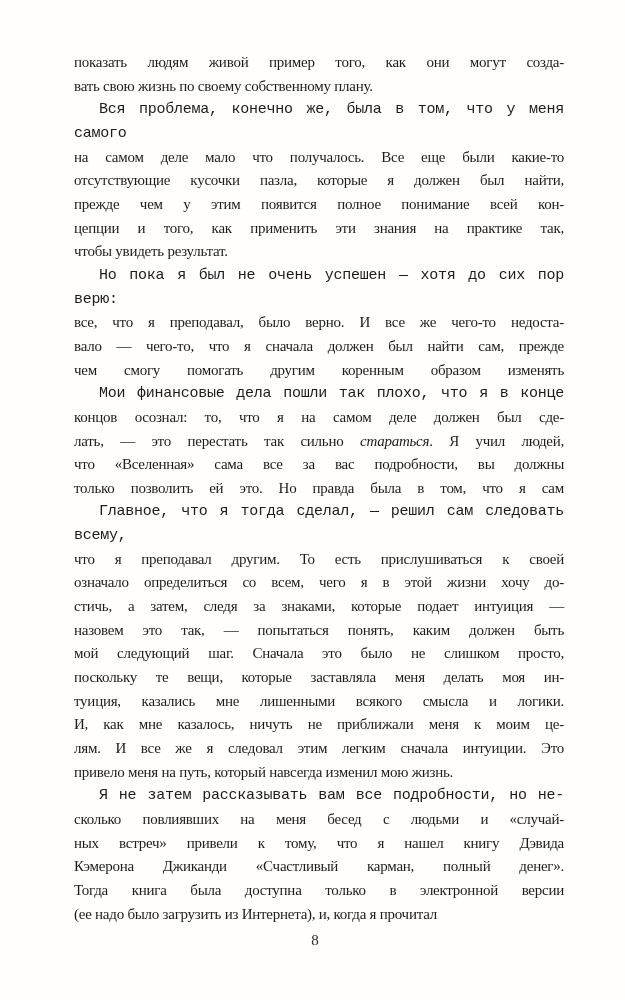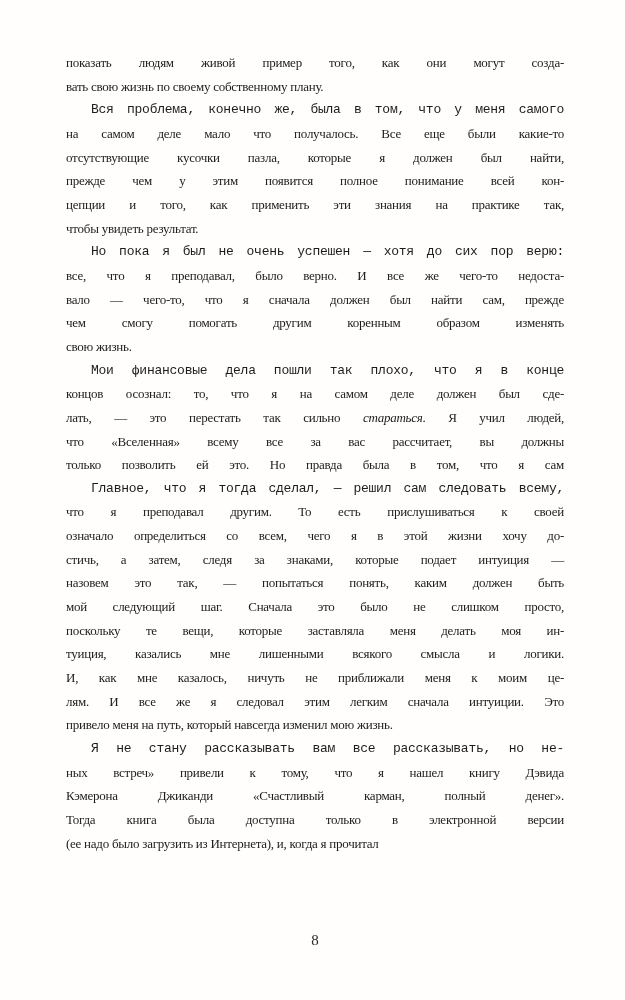--- a/index.html
+++ b/index.html
@@ -16,27 +16,28 @@
     font-family: "Liberation Serif", "DejaVu Serif", serif;
     color: #1c1c1c;
   }
   .text-block {
     position: absolute;
     top: 51px;
     left: 66px;
     width: 498px;
   }
   .line {
-    font-size: 13px;
+    font-size: 15px;
     line-height: 23.65px;
     letter-spacing: -0.25px;
     text-align: justify;
     text-align-last: justify;
     white-space: normal;
     overflow: visible;
+    margin-left: 8px;
   }
   .line.final {
     text-align-last: left;
   }
   .line.indent {
     text-indent: 25px;
     font-family: Liberation Mono, monospace;
   }
   .line em {
     font-style: italic;
@@ -62,37 +63,37 @@
       <div class="line indent"><span>Вся проблема, конечно же, была в том, что у меня самого</span></div>
       <div class="line"><span>на самом деле мало что получалось. Все еще были какие-то</span></div>
       <div class="line"><span>отсутствующие кусочки пазла, которые я должен был найти,</span></div>
       <div class="line"><span>прежде чем у этим появится полное понимание всей кон-</span></div>
       <div class="line"><span>цепции и того, как применить эти знания на практике так,</span></div>
       <div class="line final"><span>чтобы увидеть результат.</span></div>
       <div class="line indent"><span>Но пока я был не очень успешен — хотя до сих пор верю:</span></div>
       <div class="line"><span>все, что я преподавал, было верно. И все же чего-то недоста-</span></div>
       <div class="line"><span>вало — чего-то, что я сначала должен был найти сам, прежде</span></div>
       <div class="line"><span>чем смогу помогать другим коренным образом изменять</span></div>
-      <div class="line final"><span>свою жизнь.</span></div>
       <div class="line indent"><span>Мои финансовые дела пошли так плохо, что я в конце</span></div>
       <div class="line"><span>концов осознал: то, что я на самом деле должен был сде-</span></div>
       <div class="line"><span>лать, — это перестать так сильно </span><em>стараться</em><span>. Я учил людей,</span></div>
-      <div class="line"><span>что «Вселенная» всему все за вас рассчитает, вы должны</span></div>
+      <div class="line"><span>что «Вселенная» сама все за вас подробности, вы должны</span></div>
       <div class="line"><span>только позволить ей это. Но правда была в том, что я сам</span></div>
       <div class="line indent"><span>Главное, что я тогда сделал, — решил сам следовать всему,</span></div>
       <div class="line"><span>что я преподавал другим. То есть прислушиваться к своей</span></div>
       <div class="line"><span>означало определиться со всем, чего я в этой жизни хочу до-</span></div>
       <div class="line"><span>стичь, а затем, следя за знаками, которые подает интуиция —</span></div>
       <div class="line"><span>назовем это так, — попытаться понять, каким должен быть</span></div>
       <div class="line"><span>мой следующий шаг. Сначала это было не слишком просто,</span></div>
       <div class="line"><span>поскольку те вещи, которые заставляла меня делать моя ин-</span></div>
       <div class="line"><span>туиция, казались мне лишенными всякого смысла и логики.</span></div>
       <div class="line"><span>И, как мне казалось, ничуть не приближали меня к моим це-</span></div>
       <div class="line"><span>лям. И все же я следовал этим легким сначала интуиции. Это</span></div>
       <div class="line final"><span>привело меня на путь, который навсегда изменил мою жизнь.</span></div>
-      <div class="line indent"><span>Я не стану рассказывать вам все рассказывать, но не-</span></div>
+      <div class="line indent"><span>Я не затем рассказывать вам все подробности, но не-</span></div>
+      <div class="line"><span>сколько повлиявших на меня бесед с людьми и «случай-</span></div>
       <div class="line"><span>ных встреч» привели к тому, что я нашел книгу Дэвида</span></div>
       <div class="line"><span>Кэмерона Джиканди «Счастливый карман, полный денег».</span></div>
       <div class="line"><span>Тогда книга была доступна только в электронной версии</span></div>
       <div class="line final"><span>(ее надо было загрузить из Интернета), и, когда я прочитал</span></div>
     </div>
   <div class="folio">8</div>
 </div>
 
 </body></html>

